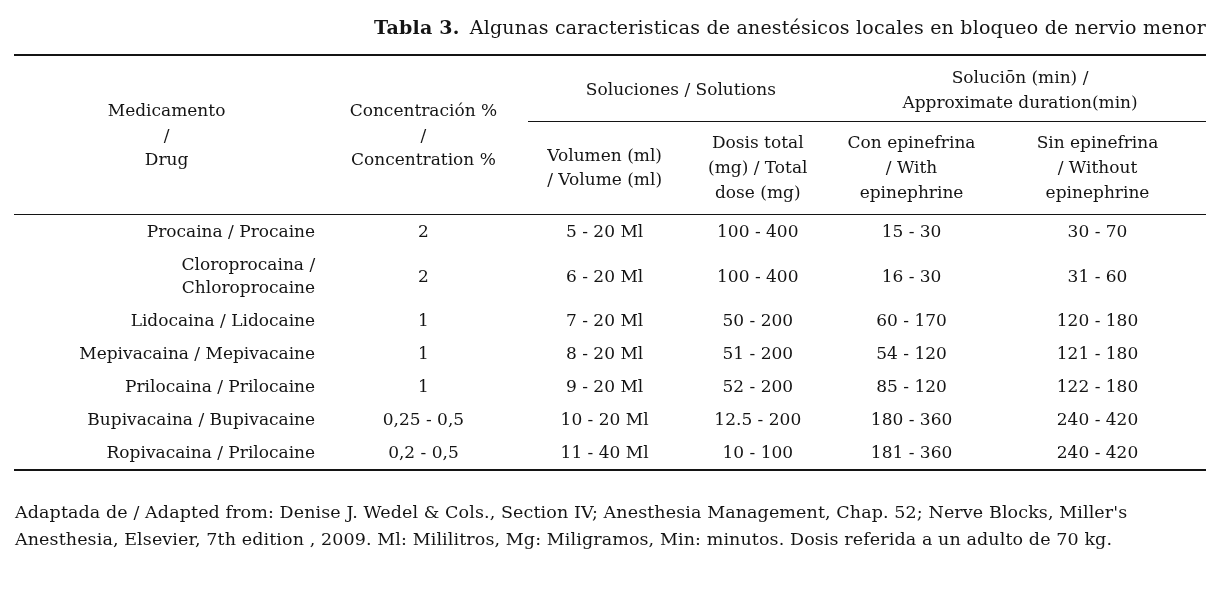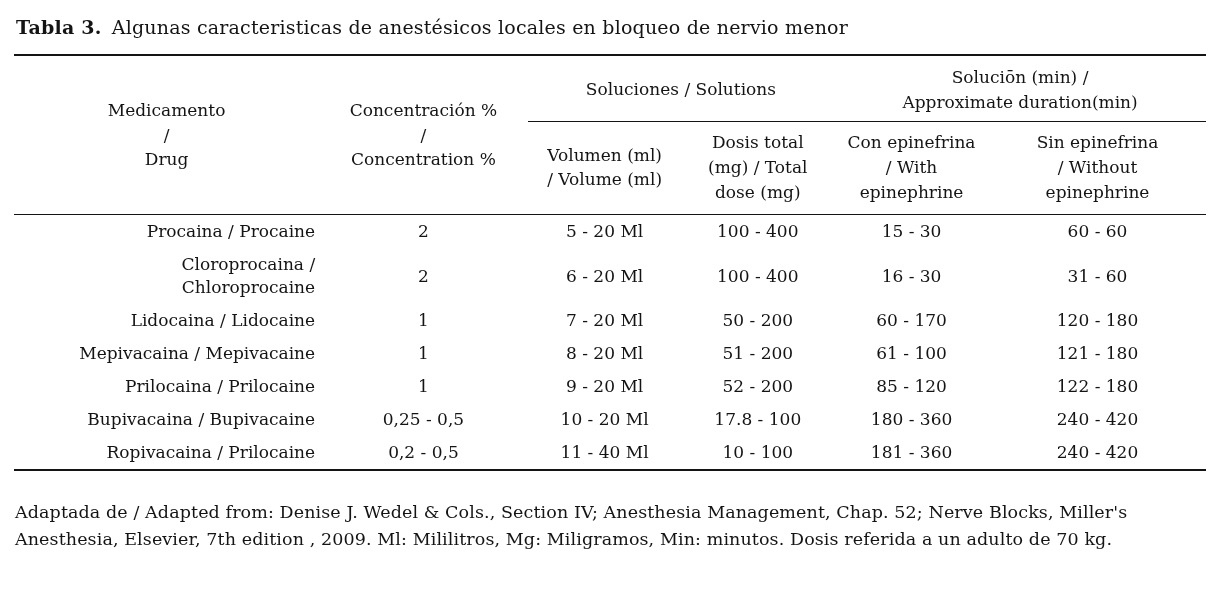--- a/index.html
+++ b/index.html
@@ -9,20 +9,21 @@
     font-family: "DejaVu Serif", "Liberation Serif", serif;
     color: #141414;
     overflow: hidden;
   }
   .page { padding: 10px 17px 0 14px; }
 
   .title {
     font-size: 19px;
     padding: 6px 0 16px 2px;
     letter-spacing: 0.2px;
+    text-align: right;
   }
   .title-label { font-weight: bold; margin-right: 4px; }
 
   table {
     width: 100%;
     border-collapse: collapse;
     border-top: 2px solid #141414;
     border-bottom: 2px solid #141414;
     font-size: 17px;
   }
@@ -110,21 +111,21 @@
 epinephrine</th>
       </tr>
     </thead>
     <tbody>
       <tr>
         <td class="drug">Procaina / Procaine</td>
         <td>2</td>
         <td>5 - 20 Ml</td>
         <td>100 - 400</td>
         <td>15 - 30</td>
-        <td>60 - 60</td>
+        <td>30 - 70</td>
       </tr>
       <tr>
         <td class="drug">Cloroprocaina /
 Chloroprocaine</td>
         <td>2</td>
         <td>6 - 20 Ml</td>
         <td>100 - 400</td>
         <td>16 - 30</td>
         <td>31 - 60</td>
       </tr>
@@ -134,36 +135,36 @@
         <td>7 - 20 Ml</td>
         <td>50 - 200</td>
         <td>60 - 170</td>
         <td>120 - 180</td>
       </tr>
       <tr>
         <td class="drug">Mepivacaina / Mepivacaine</td>
         <td>1</td>
         <td>8 - 20 Ml</td>
         <td>51 - 200</td>
-        <td>61 - 100</td>
+        <td>54 - 120</td>
         <td>121 - 180</td>
       </tr>
       <tr>
         <td class="drug">Prilocaina / Prilocaine</td>
         <td>1</td>
         <td>9 - 20 Ml</td>
         <td>52 - 200</td>
         <td>85 - 120</td>
         <td>122 - 180</td>
       </tr>
       <tr>
         <td class="drug">Bupivacaina / Bupivacaine</td>
         <td>0,25 - 0,5</td>
         <td>10 - 20 Ml</td>
-        <td>17.8 - 100</td>
+        <td>12.5 - 200</td>
         <td>180 - 360</td>
         <td>240 - 420</td>
       </tr>
       <tr>
         <td class="drug">Ropivacaina / Prilocaine</td>
         <td>0,2 - 0,5</td>
         <td>11 - 40 Ml</td>
         <td>10 - 100</td>
         <td>181 - 360</td>
         <td>240 - 420</td>

